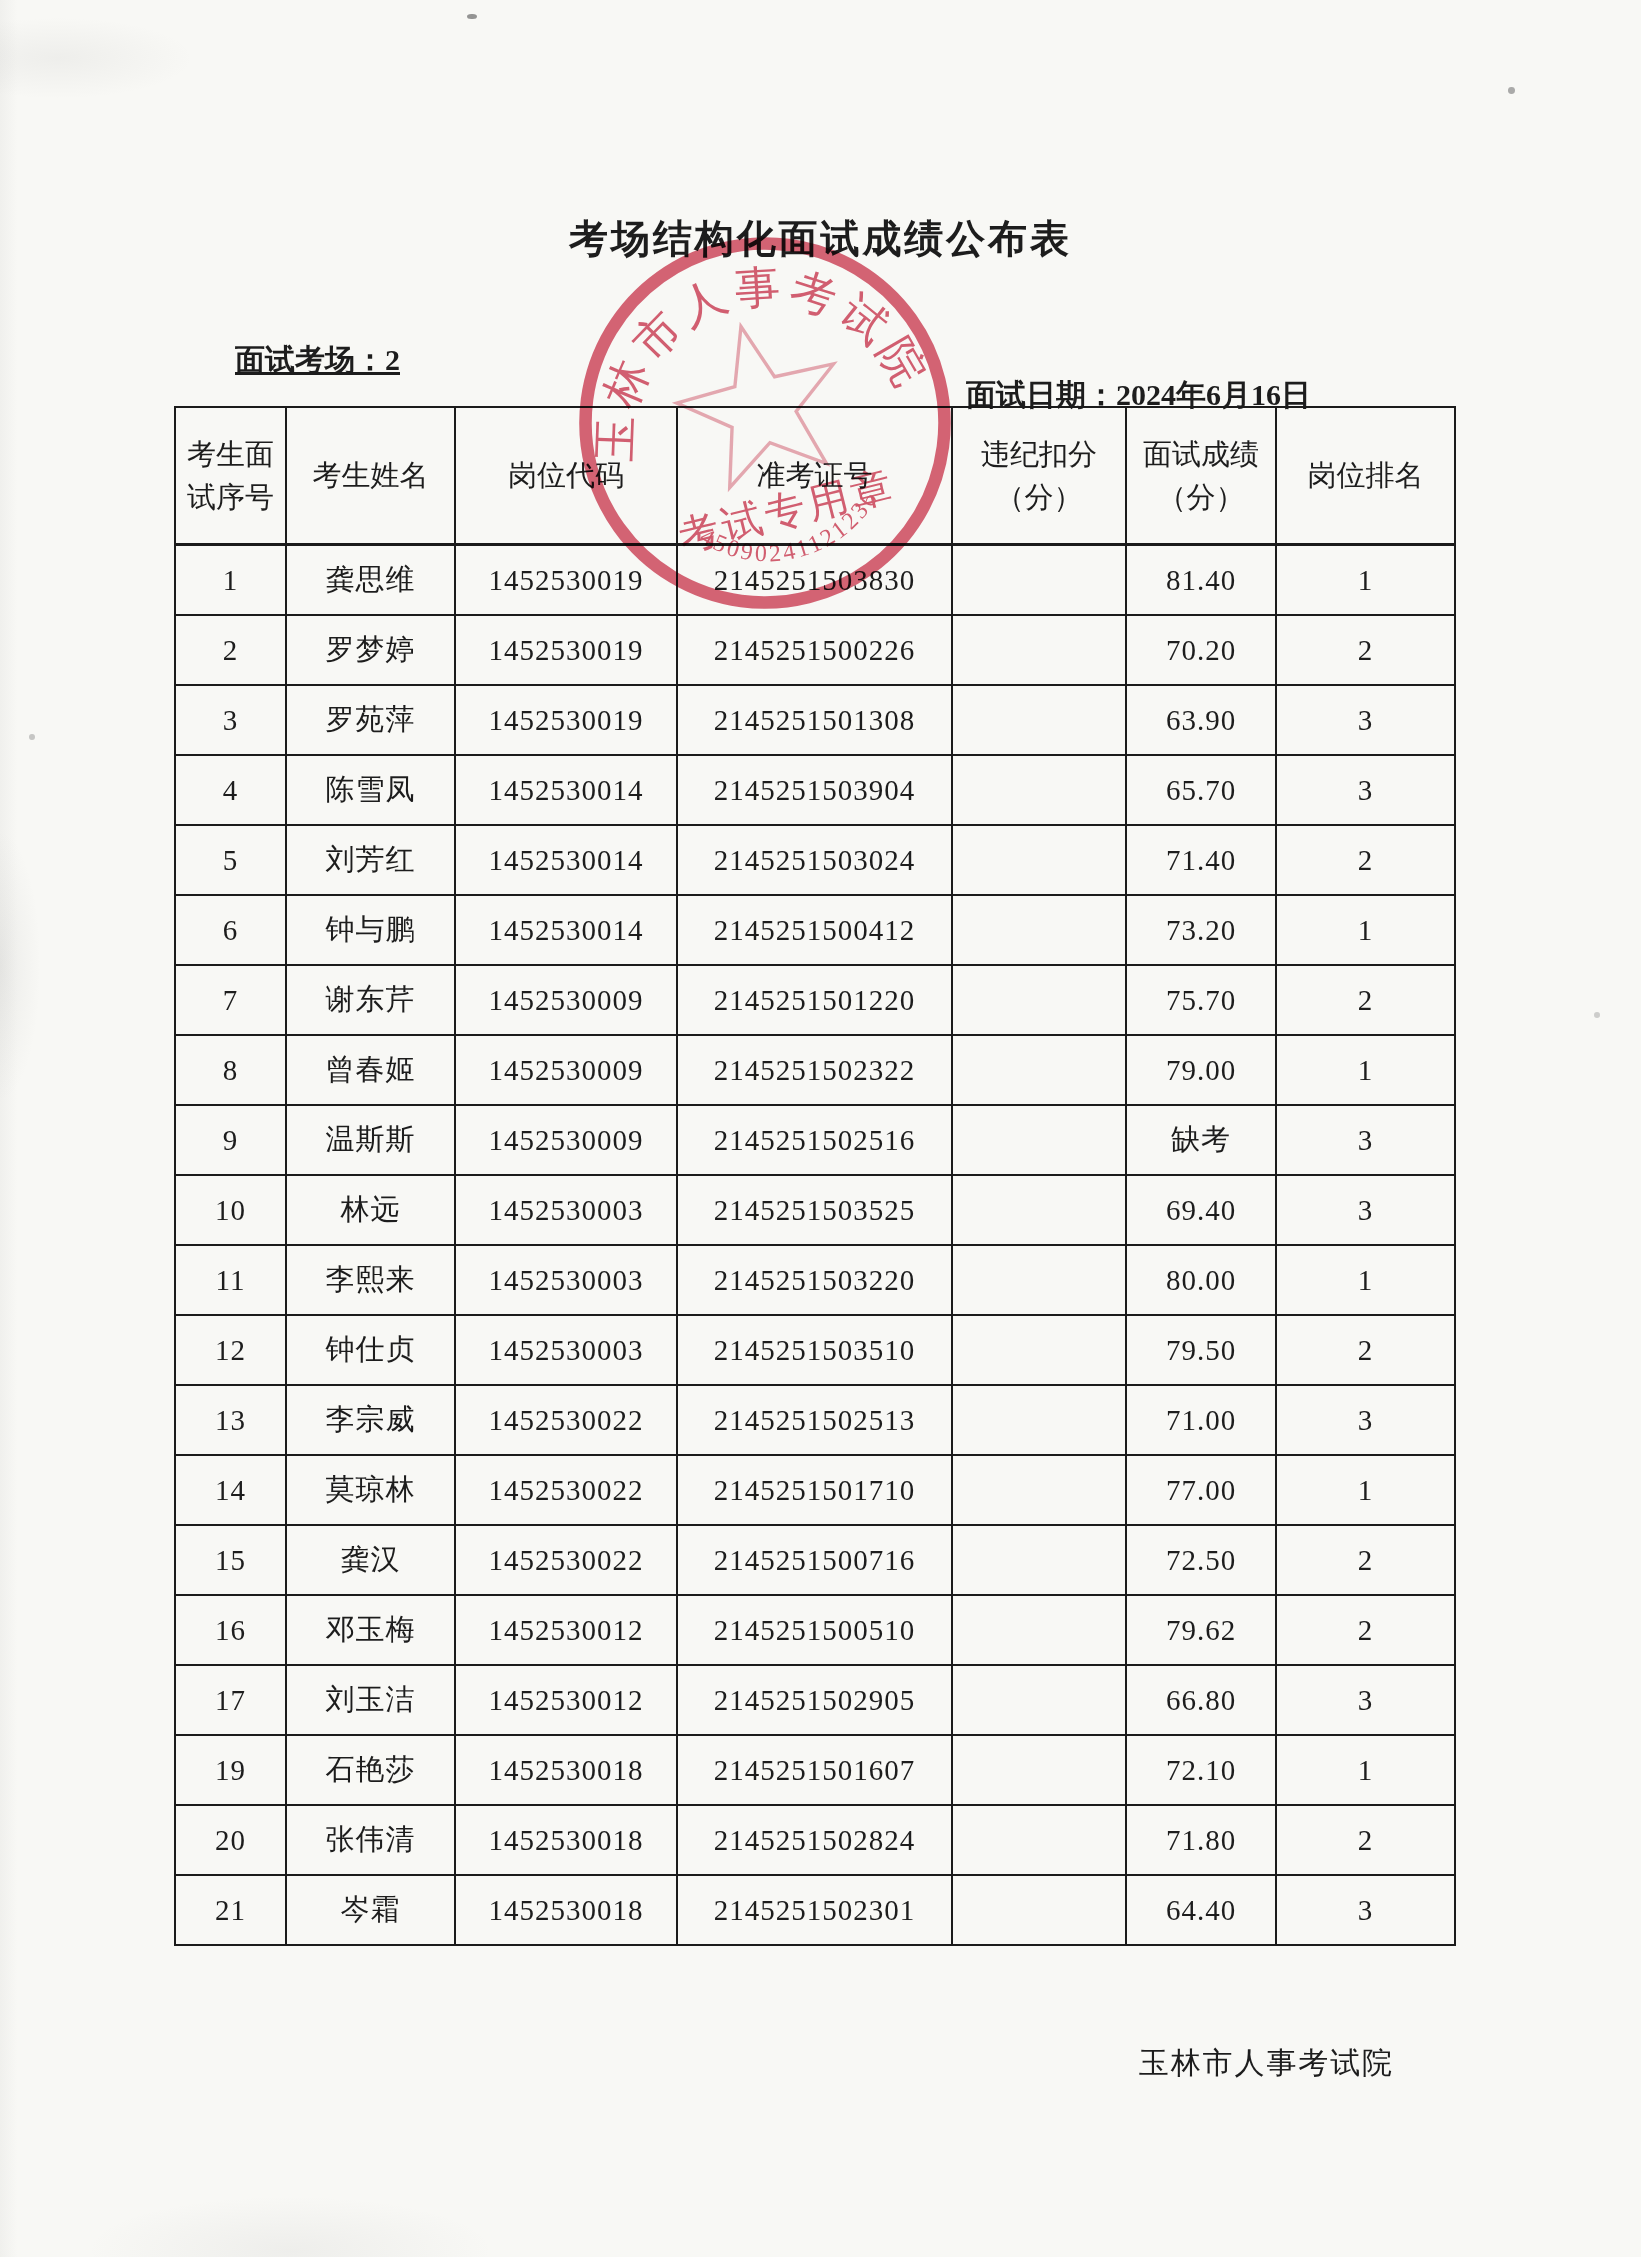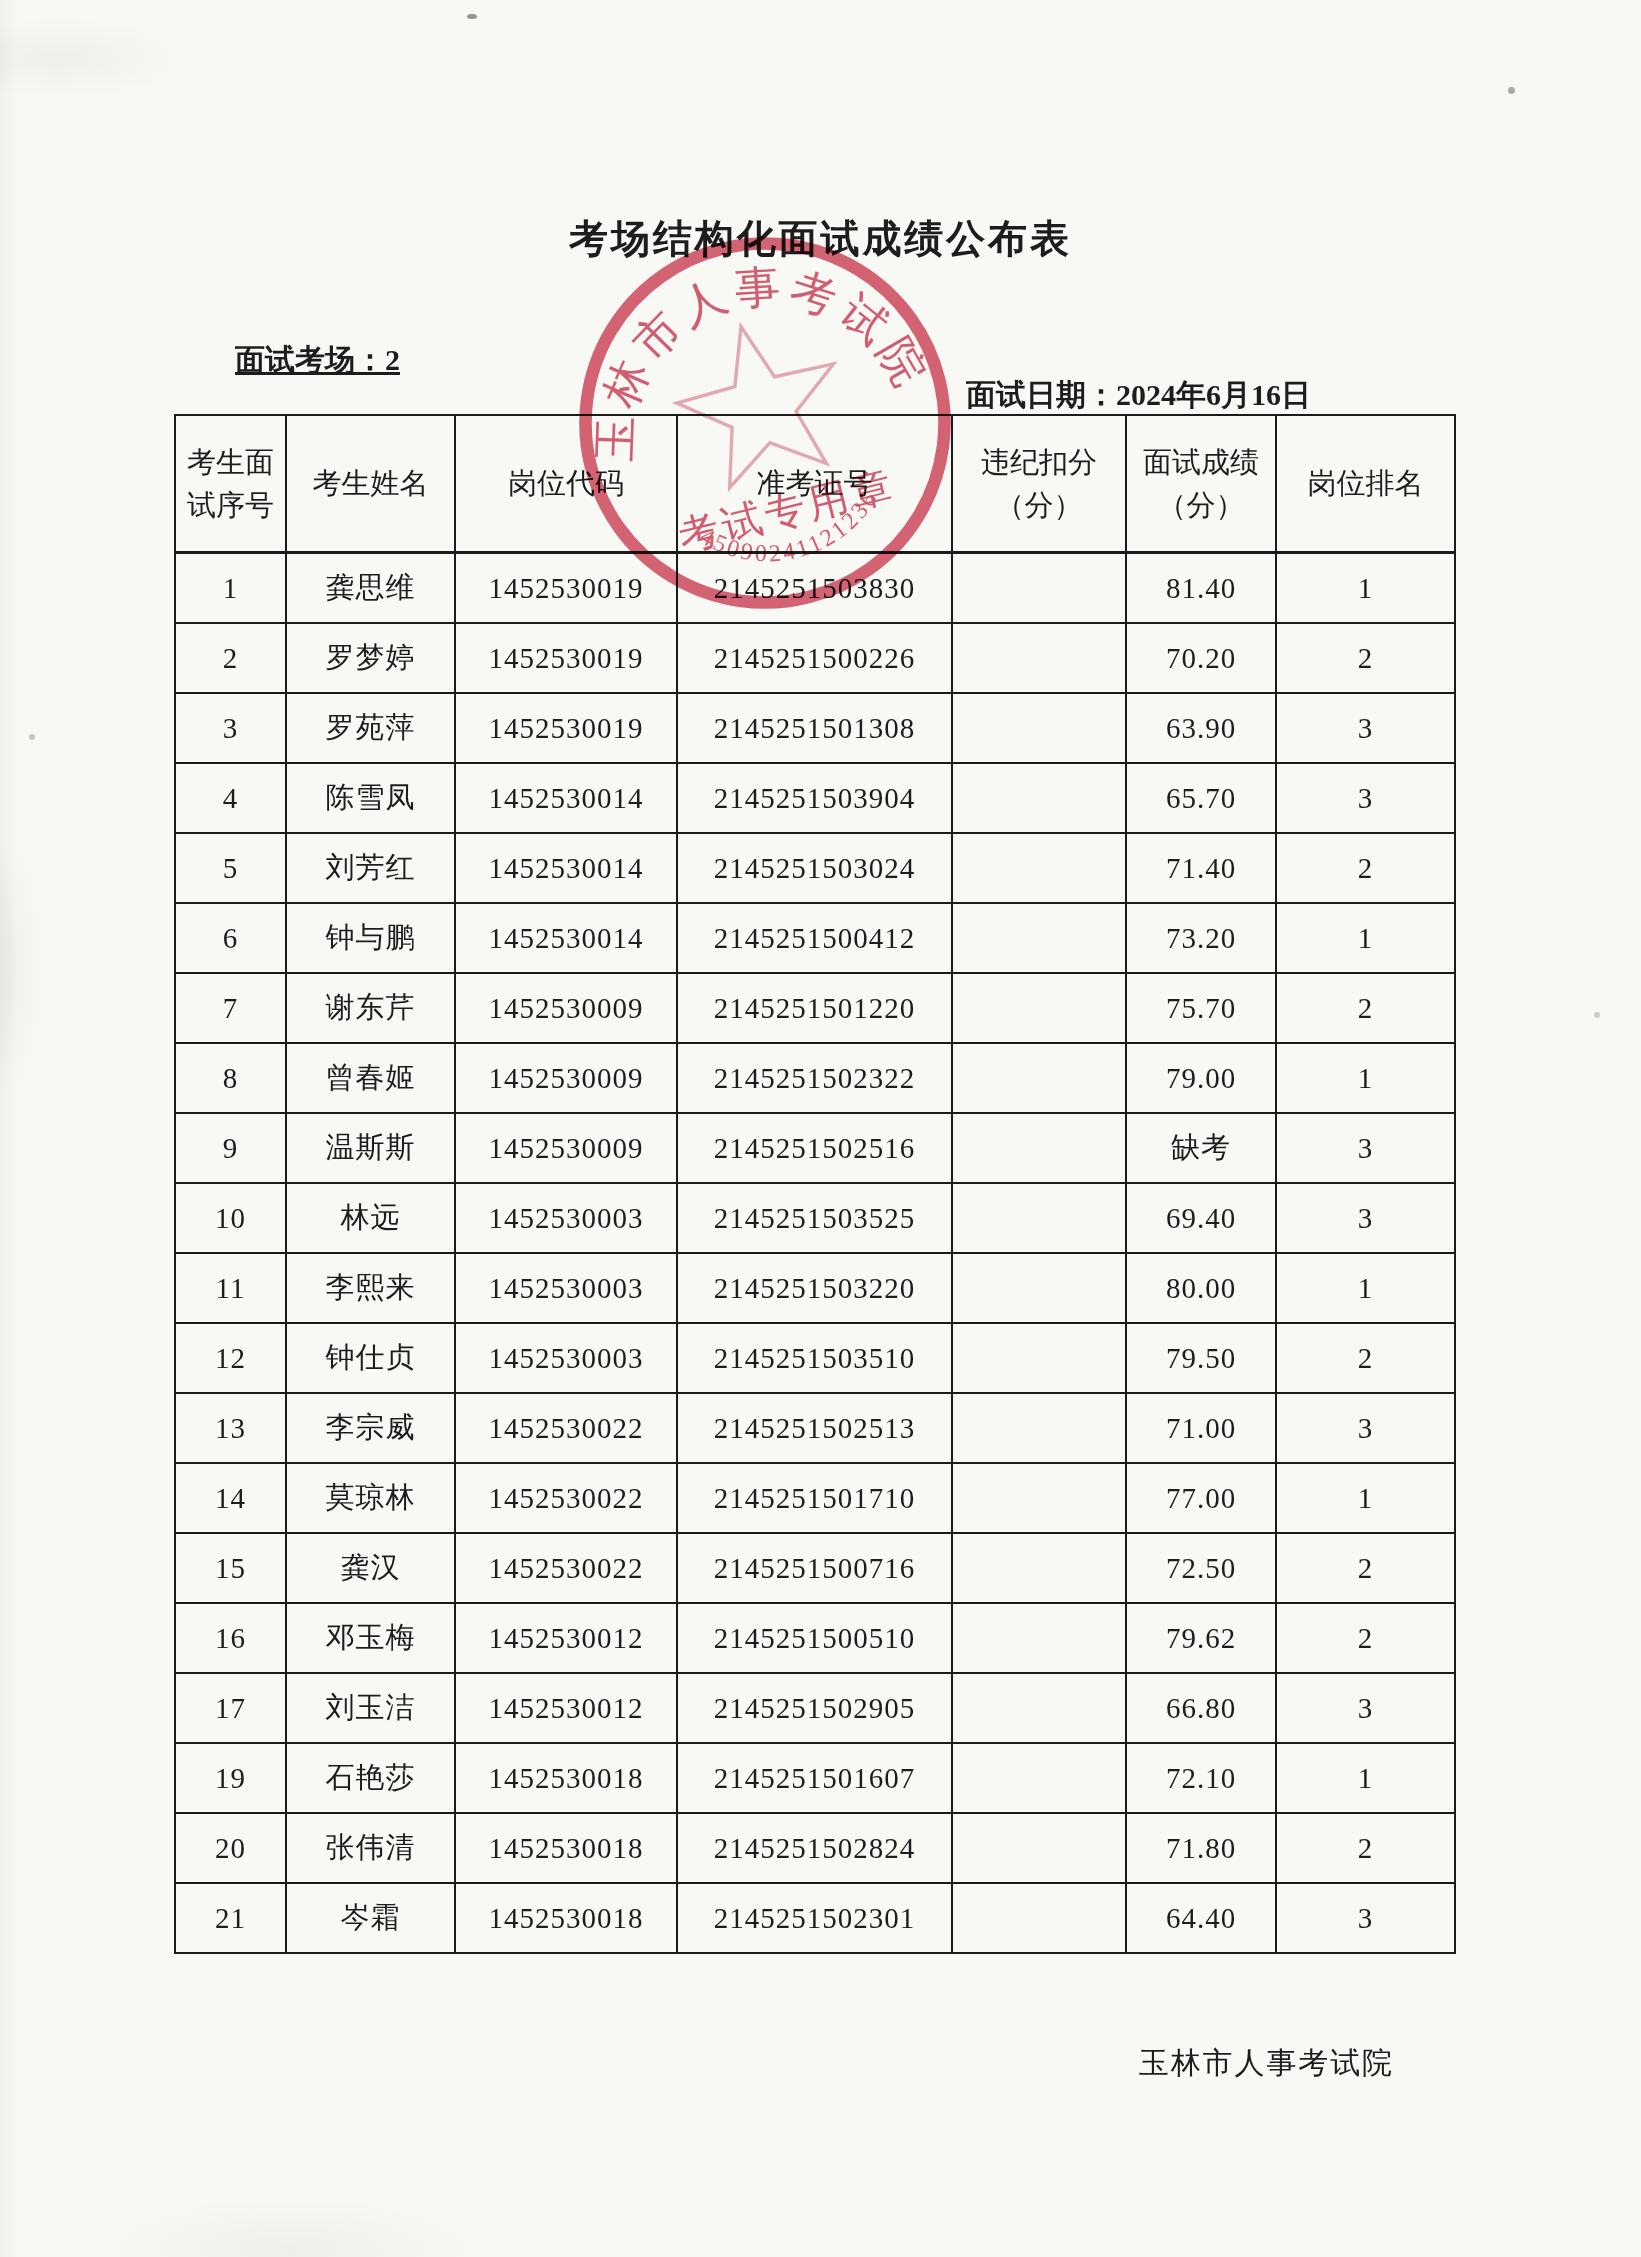--- a/index.html
+++ b/index.html
@@ -50,21 +50,21 @@
     font-weight:normal;
     overflow:hidden;
   }
   table.results thead th{
     height:135px;
     white-space:pre-line;
     line-height:1.45;
     border-bottom-width:3.9px;
   }
   table.results tbody td{height:68px;letter-spacing:1px;}
-  table.results{border:2.9px solid #151515;margin-top:8px;}
+  table.results{border:2.9px solid #151515;}
 
   .footer{
     position:absolute;right:247px;top:2043px;
     font-size:30px;letter-spacing:1.9px;
   }
 
   :root{--stamp-color:#cf4158;}
   .stamp{
     position:absolute;left:572px;top:230px;width:386px;height:386px;
     mix-blend-mode:multiply;

